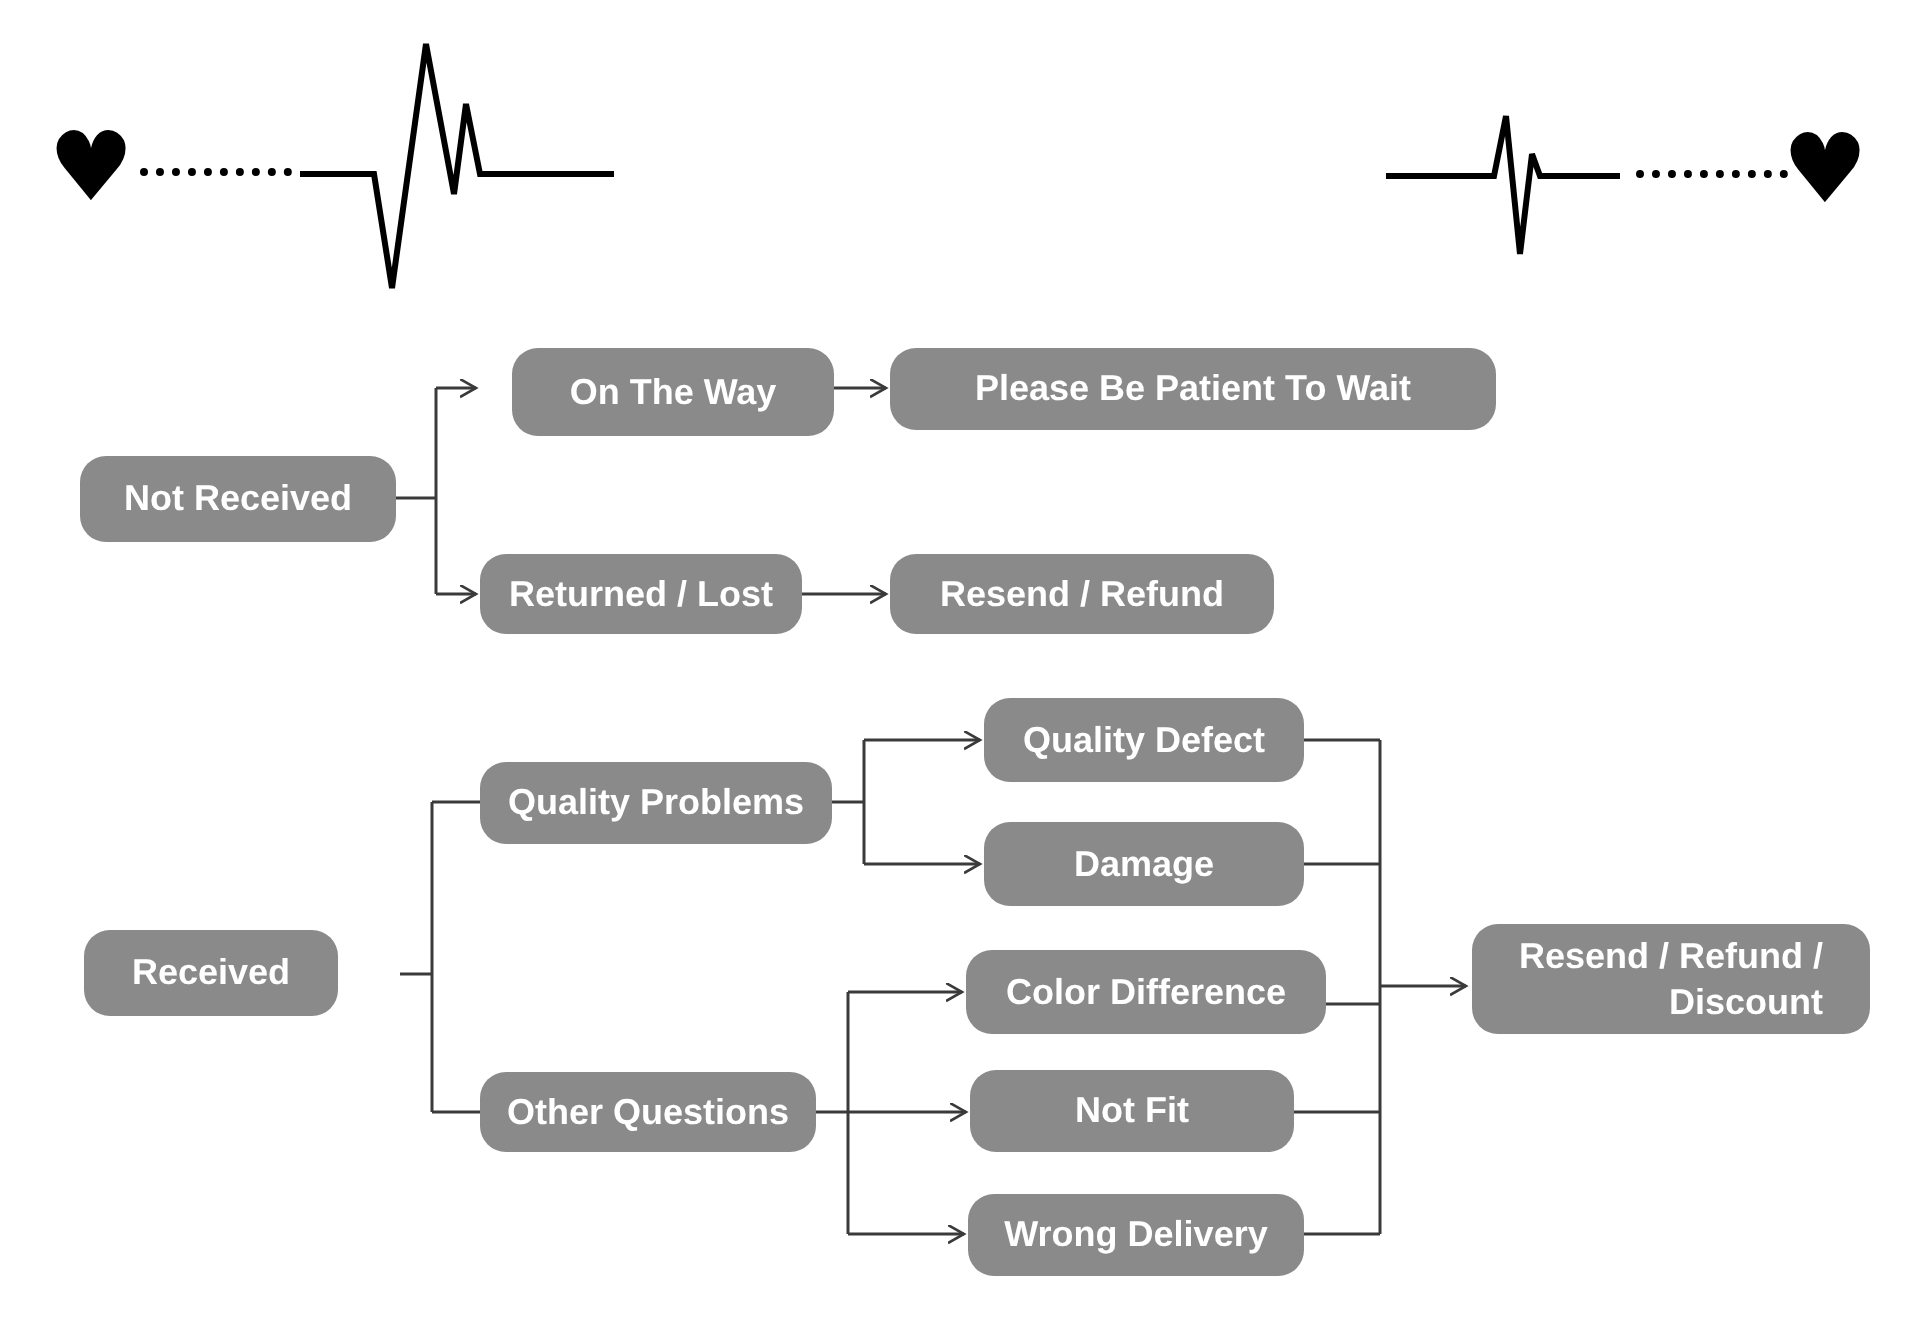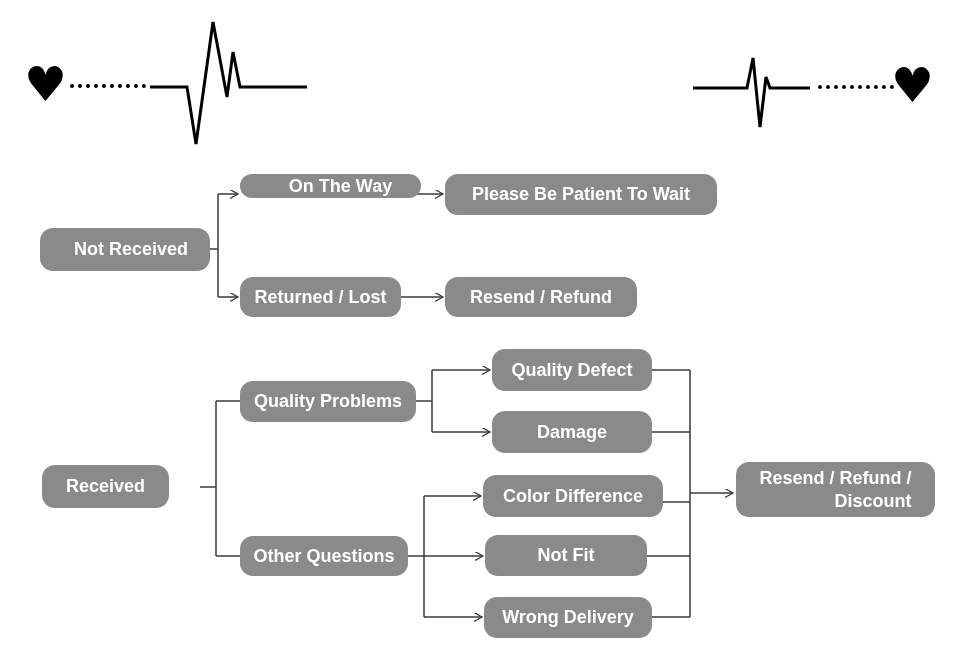--- a/index.html
+++ b/index.html
@@ -71,23 +71,23 @@
         <path d="M408,556 H424 M424,496 V617"></path>
         <path d="M424,496 H481" marker-end="url(#arrow)"></path>
         <path d="M424,556 H483" marker-end="url(#arrow)"></path>
         <path d="M424,617 H482" marker-end="url(#arrow)"></path>
         <path d="M652,370 H690 M652,432 H690 M663,502 H690 M647,556 H690 M652,617 H690 M690,370 V617"></path>
         <path d="M690,493 H733" marker-end="url(#arrow)"></path>
       </g>
   </svg>
 
   <div id="nodes">
-      <div class="node" style="left: 40px; top: 228px; width: 158px; height: 43px; background: rgb(138, 138, 138); color: rgb(255, 255, 255); padding-left: 12px;">Not Received</div>
-      <div class="node" style="left: 240px; top: 174px; width: 161px; height: 24px; background: rgb(138, 138, 138); color: rgb(255, 255, 255); padding-left: 20px;">On The Way</div>
-      <div class="node" style="left: 445px; top: 174px; width: 272px; height: 41px; background: rgb(138, 138, 138); color: rgb(255, 255, 255);">Please Be Patient To Wait</div>
+      <div class="node" style="left: 40px; top: 228px; width: 158px; height: 43px; background: rgb(138, 138, 138); color: rgb(255, 255, 255);">Not Received</div>
+      <div class="node" style="left: 256px; top: 174px; width: 161px; height: 44px; background: rgb(138, 138, 138); color: rgb(255, 255, 255);">On The Way</div>
+      <div class="node" style="left: 445px; top: 174px; width: 303px; height: 41px; background: rgb(138, 138, 138); color: rgb(255, 255, 255);">Please Be Patient To Wait</div>
       <div class="node" style="left: 240px; top: 277px; width: 161px; height: 40px; background: rgb(138, 138, 138); color: rgb(255, 255, 255);">Returned / Lost</div>
       <div class="node" style="left: 445px; top: 277px; width: 192px; height: 40px; background: rgb(138, 138, 138); color: rgb(255, 255, 255);">Resend / Refund</div>
       <div class="node" style="left: 42px; top: 465px; width: 127px; height: 43px; background: rgb(138, 138, 138); color: rgb(255, 255, 255);">Received</div>
       <div class="node" style="left: 240px; top: 381px; width: 176px; height: 41px; background: rgb(138, 138, 138); color: rgb(255, 255, 255);">Quality Problems</div>
       <div class="node" style="left: 240px; top: 536px; width: 168px; height: 40px; background: rgb(138, 138, 138); color: rgb(255, 255, 255);">Other Questions</div>
       <div class="node" style="left: 492px; top: 349px; width: 160px; height: 42px; background: rgb(138, 138, 138); color: rgb(255, 255, 255);">Quality Defect</div>
       <div class="node" style="left: 492px; top: 411px; width: 160px; height: 42px; background: rgb(138, 138, 138); color: rgb(255, 255, 255);">Damage</div>
       <div class="node" style="left: 483px; top: 475px; width: 180px; height: 42px; background: rgb(138, 138, 138); color: rgb(255, 255, 255);">Color Difference</div>
       <div class="node" style="left: 485px; top: 535px; width: 162px; height: 41px; background: rgb(138, 138, 138); color: rgb(255, 255, 255);">Not Fit</div>
       <div class="node" style="left: 484px; top: 597px; width: 168px; height: 41px; background: rgb(138, 138, 138); color: rgb(255, 255, 255);">Wrong Delivery</div>

